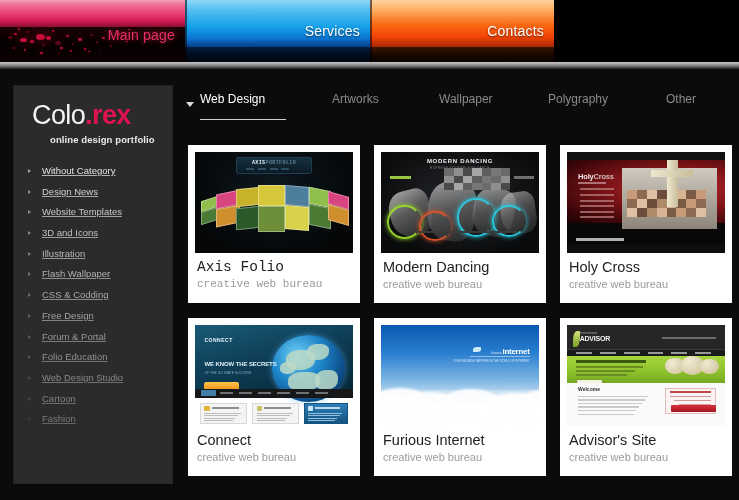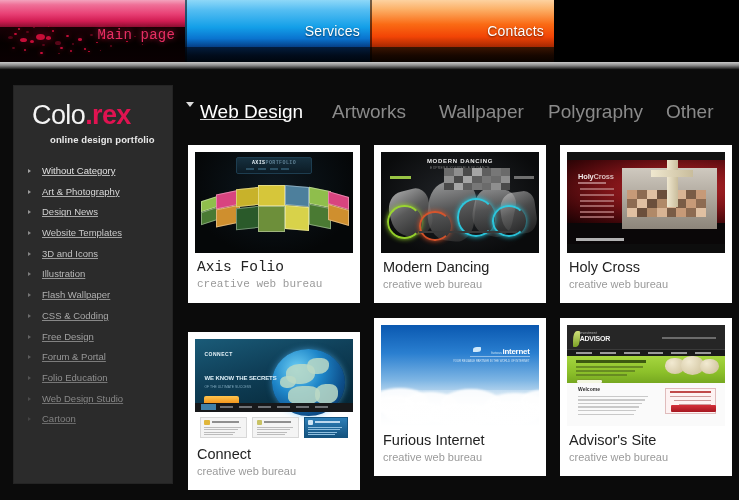--- a/index.html
+++ b/index.html
@@ -18,21 +18,21 @@
   .tab { position:relative; height:62px; overflow:hidden; }
   .tab .band { position:absolute; left:0; top:0; right:0; height:47px; }
   .tab .skirt { position:absolute; left:0; top:47px; right:0; bottom:0; }
   .tab .tlabel {
     position:absolute; right:10px; top:23px;
     font-size:14px; color:#fff; letter-spacing:.2px;
     text-shadow:0 1px 2px rgba(0,0,0,.6);
     z-index:4; white-space:nowrap;
   }
   
-  #tab-main { width:185px;font-family:Liberation Mono, monospace; }
+  #tab-main { width:185px; }
   #tab-main .band  { background:linear-gradient(180deg,#f3a3bd 0%,#ef6f97 18%,#e83f74 52%,#d11c52 78%,#8d0f32 100%); height:27px; }
   #tab-main .skirt { top:27px; background:linear-gradient(180deg,#190005 0%,#050000 45%,#0a0002 100%); }
   #tab-main .tlabel { color:#e8२; color:#e62e63; text-shadow:0 0 6px rgba(230,40,90,.7); top:27px; }
   .splat { position:absolute; border-radius:50%; background:#e01040; filter:blur(.4px); z-index:2; }
   
   #tab-about { width:185px; }
   #tab-about .band  { background:linear-gradient(180deg,#d3f36b 0%,#b5e84a 22%,#85d41c 55%,#5fbd06 80%,#3d8c02 100%); }
   #tab-about .skirt { background:linear-gradient(180deg,#133a02 0%,#071800 55%,#030a00 100%); }
   
   #tab-serv { width:185px; }
@@ -73,21 +73,21 @@
     position:absolute; left:2px; top:8px;
     width:0; height:0;
     border-left:3px solid #8a8a8a;
     border-top:2.5px solid transparent;
     border-bottom:2.5px solid transparent;
   }
   #menu li .ml { text-decoration:underline; }
 
   
   #subtabs { position:absolute; left:186px; top:22px; width:540px; height:34px; }
-  .stab { position:absolute; top:9px; font-size:19px; color:#8a8a8a; white-space:nowrap; }
+  .stab { position:absolute; top:0; font-size:12px; color:#8a8a8a; white-space:nowrap; }
   .stab.active { color:#ffffff; }
   #stab-chev {
     position:absolute; left:0; top:10px; width:0; height:0;
     border-left:4.5px solid transparent; border-right:4.5px solid transparent;
     border-top:5px solid #dcdcdc;
   }
   #stab-underline { position:absolute; left:14px; top:27px; width:86px; height:1px; background:#cfcfcf; }
 
   
   #grid { position:absolute; left:188px; top:75px; width:546px; }
@@ -239,32 +239,32 @@
 
   <div id="sidebar">
     <div id="logo">
       <div class="lg">
         <span class="w">Colo</span><span class="r">.rex</span>
       </div>
       <div class="tag">online design portfolio</div>
     </div>
     <ul id="menu">
         <li><span class="bullet" style="border-left-color: rgb(165, 165, 165);"></span><span class="ml" style="color: rgb(225, 225, 225); text-decoration-color: rgba(225, 225, 225, 0.75);">Without Category</span></li>
-        <li><span class="bullet" style="border-left-color: rgb(157, 157, 157);"></span><span class="ml" style="color: rgb(217, 217, 217); text-decoration-color: rgba(217, 217, 217, 0.75);">Art &amp; Photography</span></li>
         <li><span class="bullet" style="border-left-color: rgb(149, 149, 149);"></span><span class="ml" style="color: rgb(209, 209, 209); text-decoration-color: rgba(209, 209, 209, 0.75);">Design News</span></li>
         <li><span class="bullet" style="border-left-color: rgb(141, 141, 141);"></span><span class="ml" style="color: rgb(201, 201, 201); text-decoration-color: rgba(201, 201, 201, 0.75);">Website Templates</span></li>
         <li><span class="bullet" style="border-left-color: rgb(133, 133, 133);"></span><span class="ml" style="color: rgb(193, 193, 193); text-decoration-color: rgba(193, 193, 193, 0.75);">3D and Icons</span></li>
         <li><span class="bullet" style="border-left-color: rgb(125, 125, 125);"></span><span class="ml" style="color: rgb(185, 185, 185); text-decoration-color: rgba(185, 185, 185, 0.75);">Illustration</span></li>
         <li><span class="bullet" style="border-left-color: rgb(117, 117, 117);"></span><span class="ml" style="color: rgb(177, 177, 177); text-decoration-color: rgba(177, 177, 177, 0.75);">Flash Wallpaper</span></li>
         <li><span class="bullet" style="border-left-color: rgb(108, 108, 108);"></span><span class="ml" style="color: rgb(168, 168, 168); text-decoration-color: rgba(168, 168, 168, 0.75);">CSS &amp; Codding</span></li>
         <li><span class="bullet" style="border-left-color: rgb(100, 100, 100);"></span><span class="ml" style="color: rgb(160, 160, 160); text-decoration-color: rgba(160, 160, 160, 0.75);">Free Design</span></li>
         <li><span class="bullet" style="border-left-color: rgb(92, 92, 92);"></span><span class="ml" style="color: rgb(152, 152, 152); text-decoration-color: rgba(152, 152, 152, 0.75);">Forum &amp; Portal</span></li>
         <li><span class="bullet" style="border-left-color: rgb(84, 84, 84);"></span><span class="ml" style="color: rgb(144, 144, 144); text-decoration-color: rgba(144, 144, 144, 0.75);">Folio Education</span></li>
         <li><span class="bullet" style="border-left-color: rgb(76, 76, 76);"></span><span class="ml" style="color: rgb(136, 136, 136); text-decoration-color: rgba(136, 136, 136, 0.75);">Web Design Studio</span></li>
         <li><span class="bullet" style="border-left-color: rgb(68, 68, 68);"></span><span class="ml" style="color: rgb(128, 128, 128); text-decoration-color: rgba(128, 128, 128, 0.75);">Cartoon</span></li>
+        <li><span class="bullet" style="border-left-color: rgb(60, 60, 60);"></span><span class="ml" style="color: rgb(120, 120, 120); text-decoration-color: rgba(120, 120, 120, 0.75);">Fashion</span></li>
       </ul>
   </div>
 
   <div id="subtabs">
     <div id="stab-chev"></div>
     <div id="stab-underline"></div>
   <div class="stab active" style="left: 14px;"><span>Web Design</span></div>
       <div class="stab" style="left: 146px;"><span>Artworks</span></div>
       <div class="stab" style="left: 253px;"><span>Wallpaper</span></div>
       <div class="stab" style="left: 362px;"><span>Polygraphy</span></div>
@@ -396,21 +396,21 @@
             <div class="cross-v" style="position: absolute; left: 53%; top: 18%; width: 27%; height: 6.5%;"></div>
             <div style="position: absolute; left: 6%; bottom: 12%; width: 30%; height: 3px; background: rgb(207, 207, 207); opacity: 0.85;"></div>
             <div style="position: absolute; left: 0px; right: 0px; bottom: 0px; height: 9%; background: rgb(13, 13, 13);"></div>
           </div>
         </div>
         <div class="cap">
           <div class="ctitle">Holy Cross</div>
           <div class="csub">creative web bureau</div>
         </div>
       </div>
-      <div class="card" style="left: 0px; top: 173px; margin-top: 14px;">
+      <div class="card" style="left: 0px; top: 173px;">
         <div class="thumb">
           <div class="t-inner cn-bg">
             <div class="cn-hero"></div>
             <div class="globe">
               <div class="land" style="left: 18%; top: 22%; width: 40%; height: 30%;"></div>
               <div class="land" style="left: 48%; top: 14%; width: 30%; height: 24%;"></div>
               <div class="land" style="left: 22%; top: 56%; width: 44%; height: 28%;"></div>
               <div class="land" style="left: 58%; top: 52%; width: 32%; height: 30%;"></div>
               <div class="land" style="left: 10%; top: 40%; width: 22%; height: 18%;"></div>
             </div>

